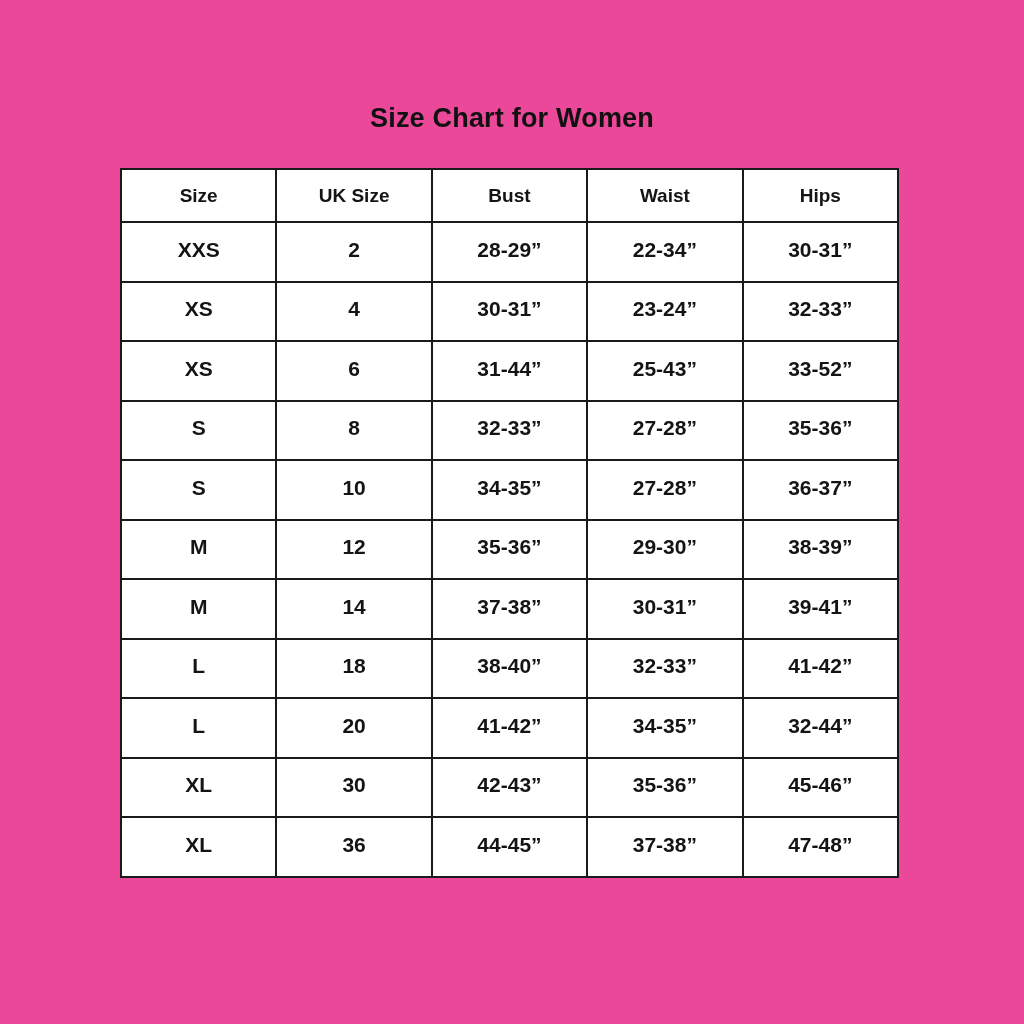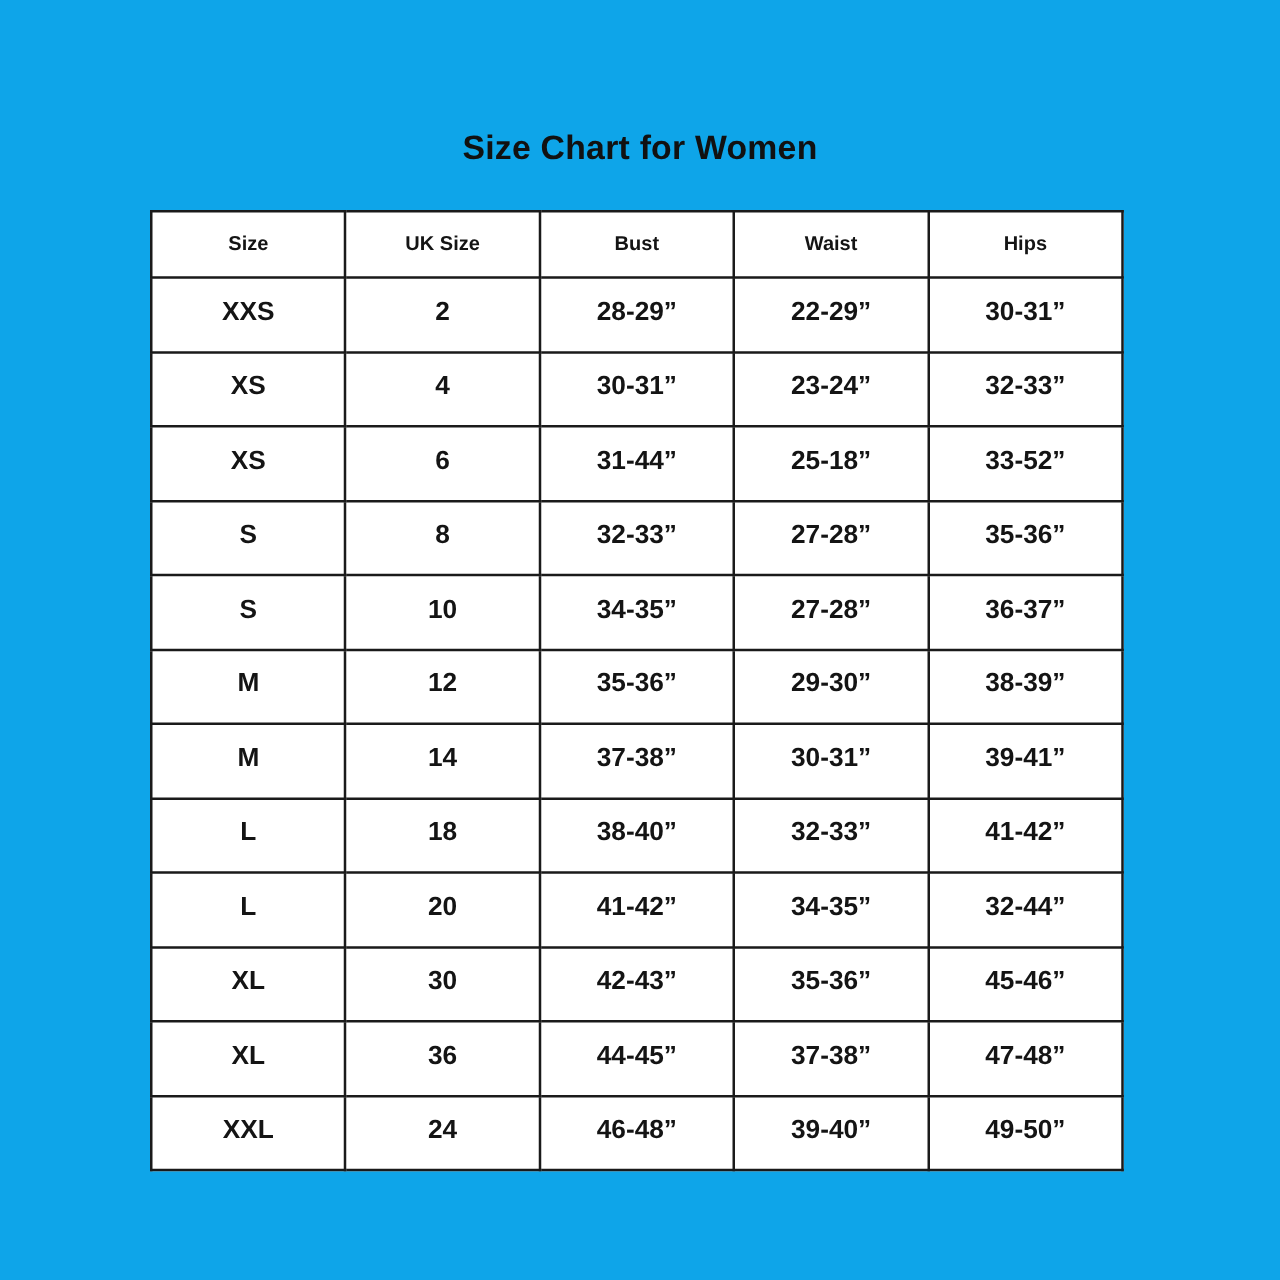--- a/index.html
+++ b/index.html
@@ -8,21 +8,21 @@
     background: #ffffff;
     width: 1024px;
     height: 1024px;
     font-family: "Liberation Sans", "DejaVu Sans", sans-serif;
     -webkit-font-smoothing: antialiased;
   }
   .page {
     position: relative;
     width: 1024px;
     height: 1024px;
-    background: #0ea5e9;
+    background: #ec4899;
     overflow: hidden;
   }
   .chart-title {
     position: absolute;
     top: 103px;
     left: 0;
     width: 1024px;
     text-align: center;
     font-size: 27px;
     font-weight: bold;
@@ -42,21 +42,21 @@
   table.size-chart td {
     border: 2.5px solid #1a1a1a;
     text-align: center;
     vertical-align: middle;
     color: #141414;
     font-weight: bold;
     padding: 0;
   }
   table.size-chart th {
     height: 51px;
-    font-size: 16px;
+    font-size: 19px;
   }
   table.size-chart td {
     height: 53.5px;
     font-size: 21px;
     padding-bottom: 4px;
   }
 </style>
 </head>
 <body>
 
@@ -71,35 +71,35 @@
         <th>Bust</th>
         <th>Waist</th>
         <th>Hips</th>
       </tr>
     </thead>
     <tbody id="table-body">
         <tr>
           <td>XXS</td>
           <td>2</td>
           <td>28-29”</td>
-          <td>22-29”</td>
+          <td>22-34”</td>
           <td>30-31”</td>
         </tr>
         <tr>
           <td>XS</td>
           <td>4</td>
           <td>30-31”</td>
           <td>23-24”</td>
           <td>32-33”</td>
         </tr>
         <tr>
           <td>XS</td>
           <td>6</td>
           <td>31-44”</td>
-          <td>25-18”</td>
+          <td>25-43”</td>
           <td>33-52”</td>
         </tr>
         <tr>
           <td>S</td>
           <td>8</td>
           <td>32-33”</td>
           <td>27-28”</td>
           <td>35-36”</td>
         </tr>
         <tr>
@@ -144,22 +144,15 @@
           <td>35-36”</td>
           <td>45-46”</td>
         </tr>
         <tr>
           <td>XL</td>
           <td>36</td>
           <td>44-45”</td>
           <td>37-38”</td>
           <td>47-48”</td>
         </tr>
-        <tr>
-          <td>XXL</td>
-          <td>24</td>
-          <td>46-48”</td>
-          <td>39-40”</td>
-          <td>49-50”</td>
-        </tr>
       </tbody>
   </table>
 </div>
 
 </body></html>

